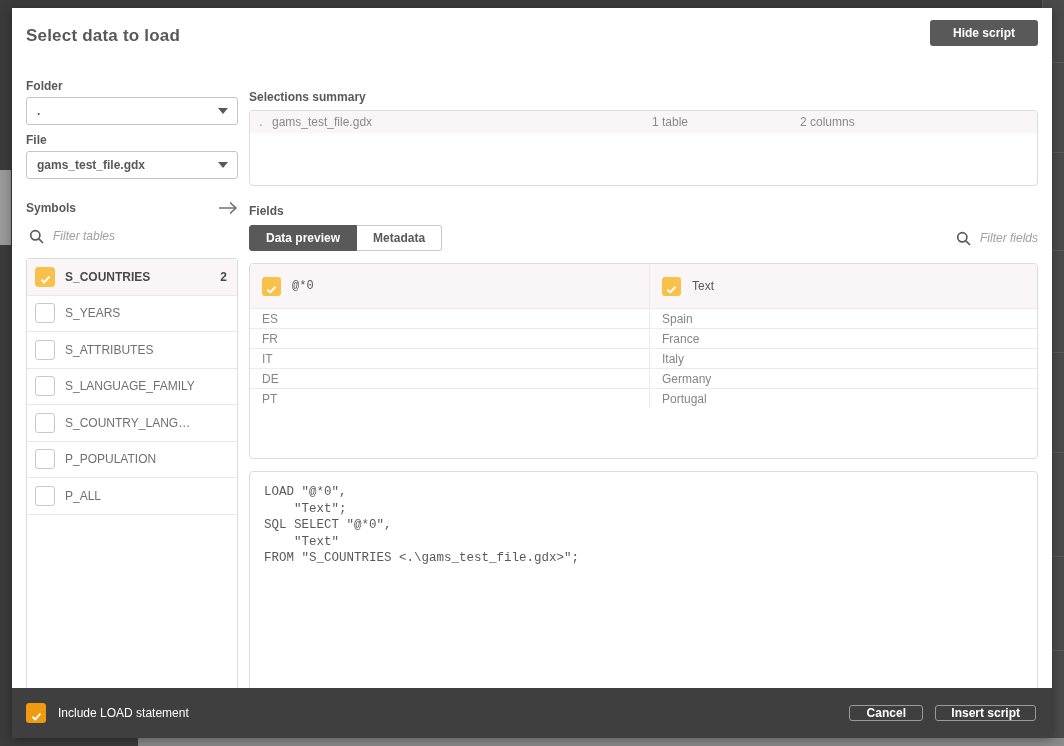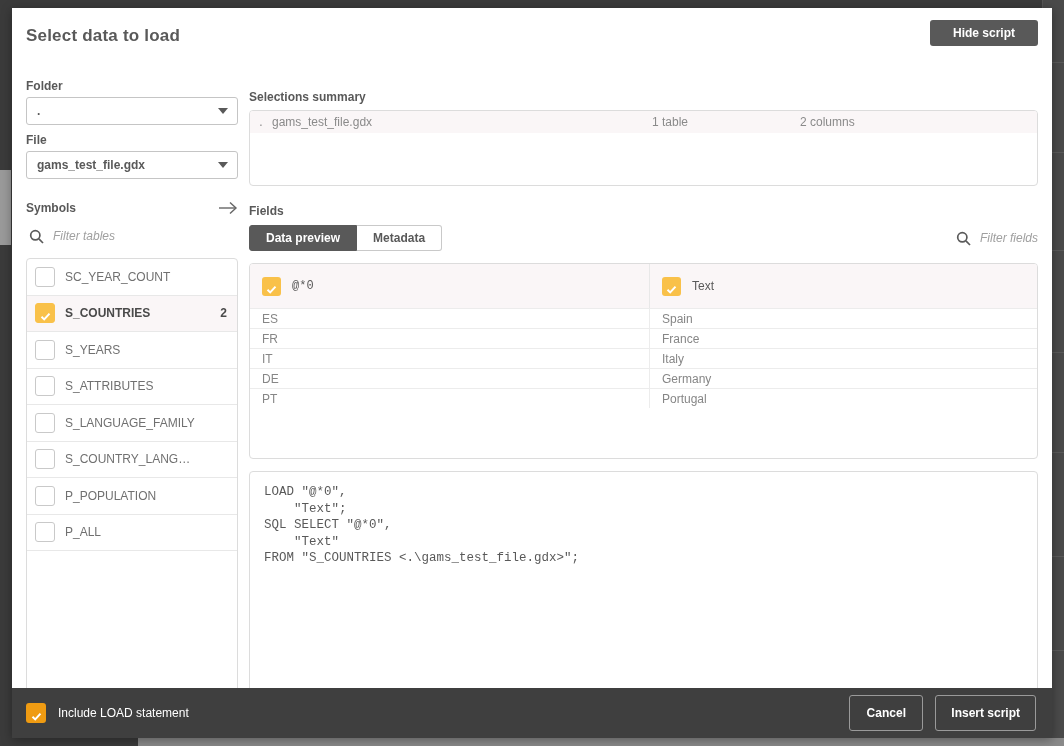--- a/index.html
+++ b/index.html
@@ -262,21 +262,21 @@
   }
   .cb-orange {
     width: 20px; height: 20px; flex: 0 0 20px;
     border-radius: 3px; background: #ef9b12;
     display: flex; align-items: center; justify-content: center;
   }
   .cb-orange .tick { width: 11px; height: 11px; color: #fff; }
   #include-load-label { font-size: 12px; color: #ffffff; }
   #footer-buttons { margin-left: auto; display: flex; gap: 12px; }
   .footer-btn {
-    height: 36px; min-width: 74px; padding: 0 15px;
+    height: 16px; min-width: 74px; padding: 0 15px;
     background: transparent; color: #fff;
     border: 1px solid #9a9a9a; border-radius: 3px;
     font-family: "Liberation Sans", sans-serif;
     font-size: 12px; font-weight: bold;
     cursor: pointer;
   }
 </style>
 </head>
 <body>
 
@@ -335,25 +335,20 @@
           <span class="search-icon">
             <svg viewBox="0 0 15 15" width="15" height="15" fill="none" stroke="currentColor" stroke-width="1.7">
               <circle cx="6.3" cy="6.3" r="4.6"></circle>
                 <line x1="9.9" y1="9.9" x2="14" y2="14"></line>
             </svg>
           </span>
           <span class="filter-placeholder">Filter tables</span>
         </div>
 
         <div id="symbols-list">
-            <div class="symbol-row">
-              <span class="cb"></span>
-              <span class="symbol-name">SC_YEAR_COUNT</span>
-              <span class="symbol-count"></span>
-            </div>
             <div class="symbol-row selected">
               <span class="cb checked">
                 <span class="tick"><svg viewBox="0 0 11 11" width="11" height="11" fill="none" stroke="currentColor" stroke-width="2">
                     <polyline points="1.5,5.8 4.2,8.4 9.5,2.6"></polyline>
                   </svg></span>
               </span>
               <span class="symbol-name">S_COUNTRIES</span>
               <span class="symbol-count">2</span>
             </div>
             <div class="symbol-row">

